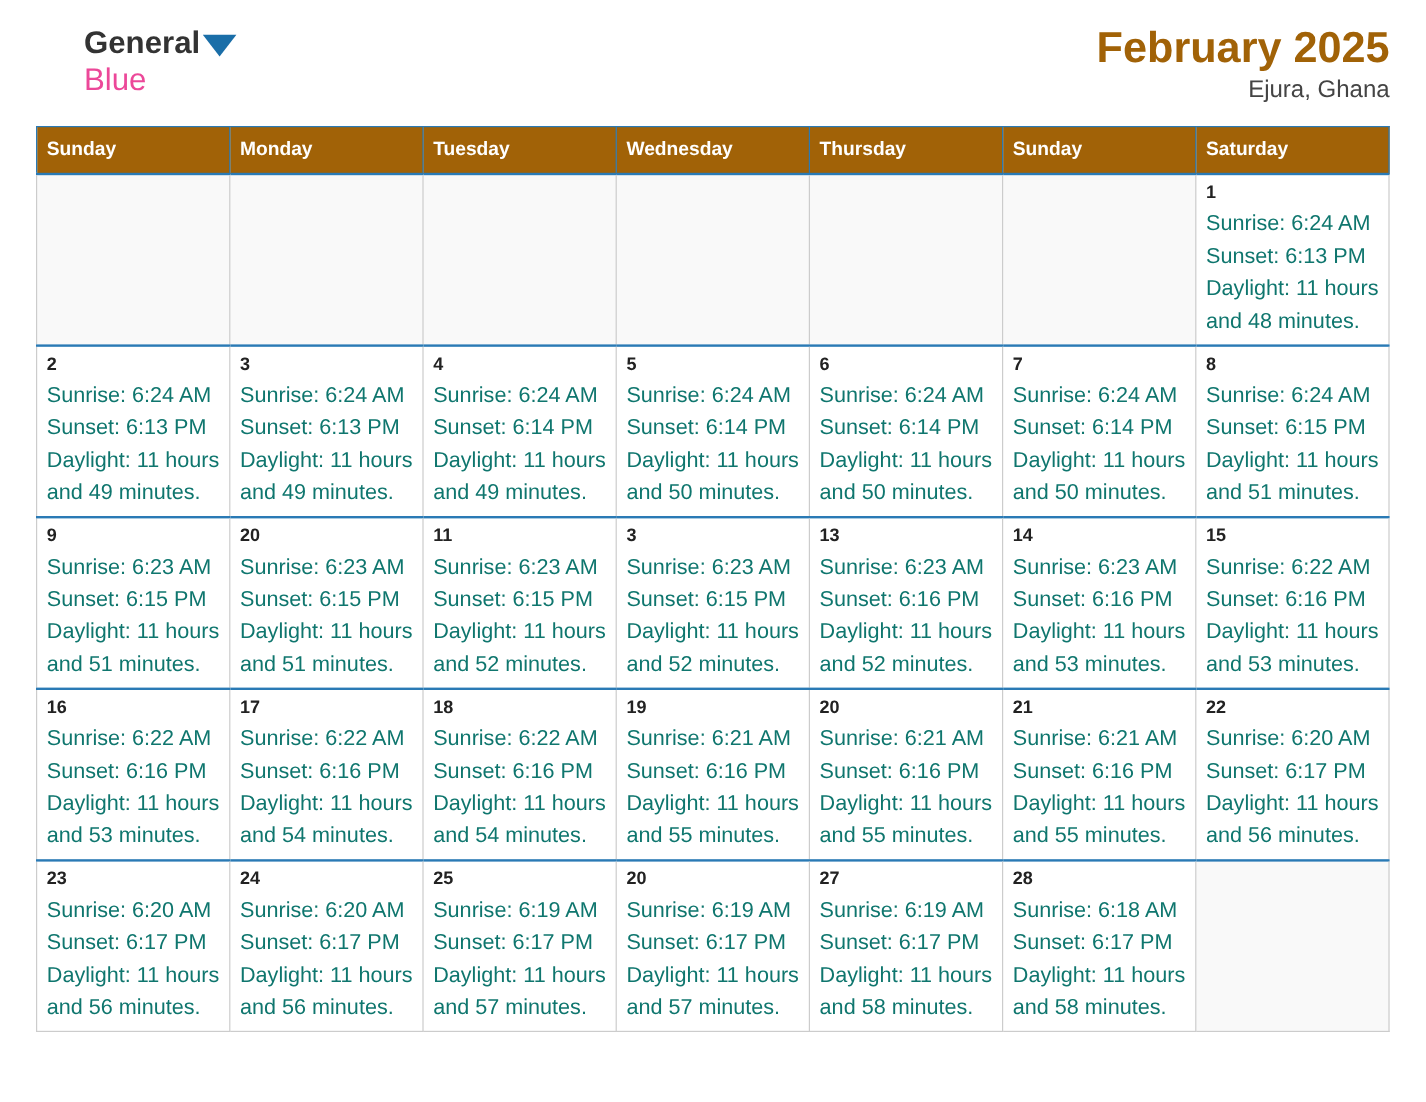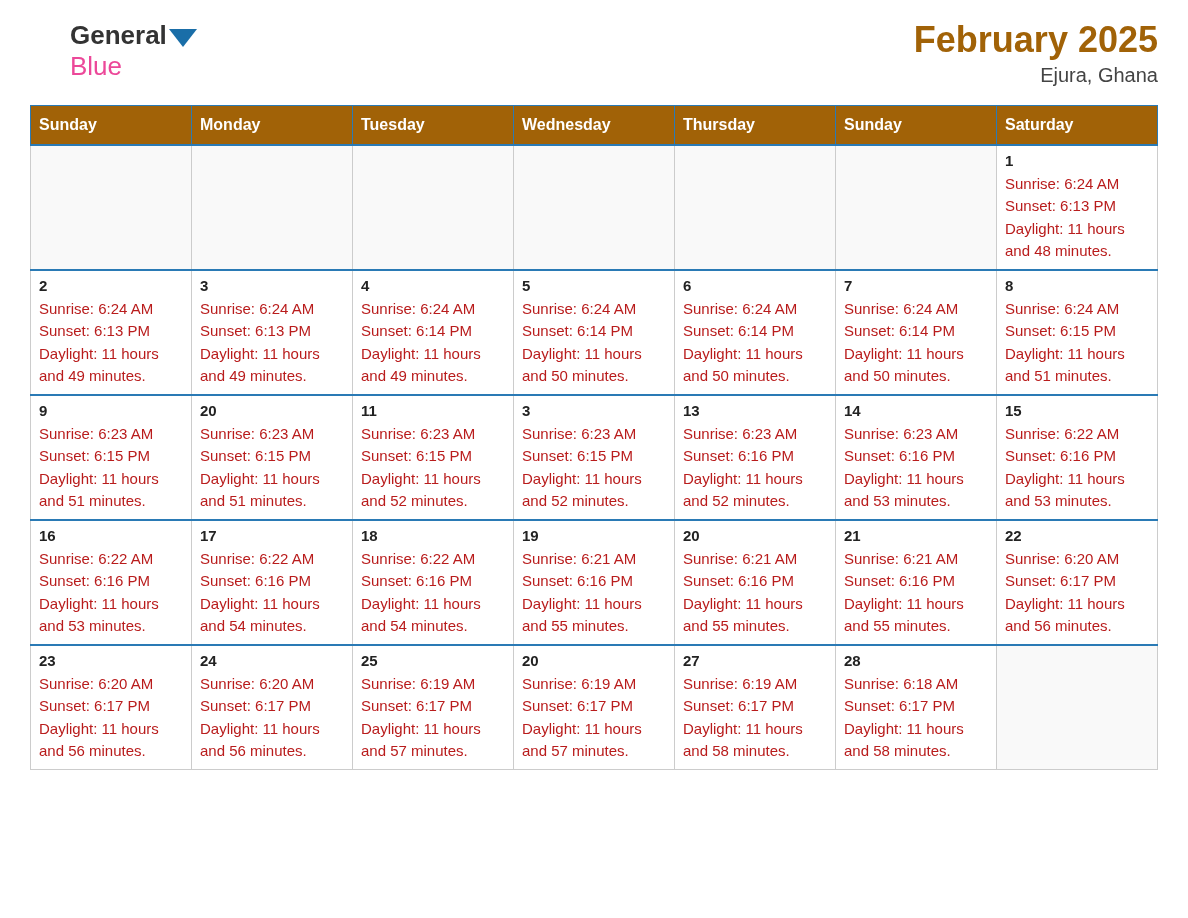--- a/index.html
+++ b/index.html
@@ -91,22 +91,22 @@
       border-top: 2px solid #2a7ab5;
     }
     .day-number {
       font-size: 15px;
       font-weight: bold;
       color: #222;
       display: block;
       margin-bottom: 4px;
     }
     .day-info {
-      font-size: 15px;
-      color: #b91c1c;
+      font-size: 18px;
+      color: #0f766e;
       line-height: 1.5;
     }
     .empty-cell {
       background: #f9f9f9;
     }
   </style>
 </head>
 <body>
 
 <div class="header">

